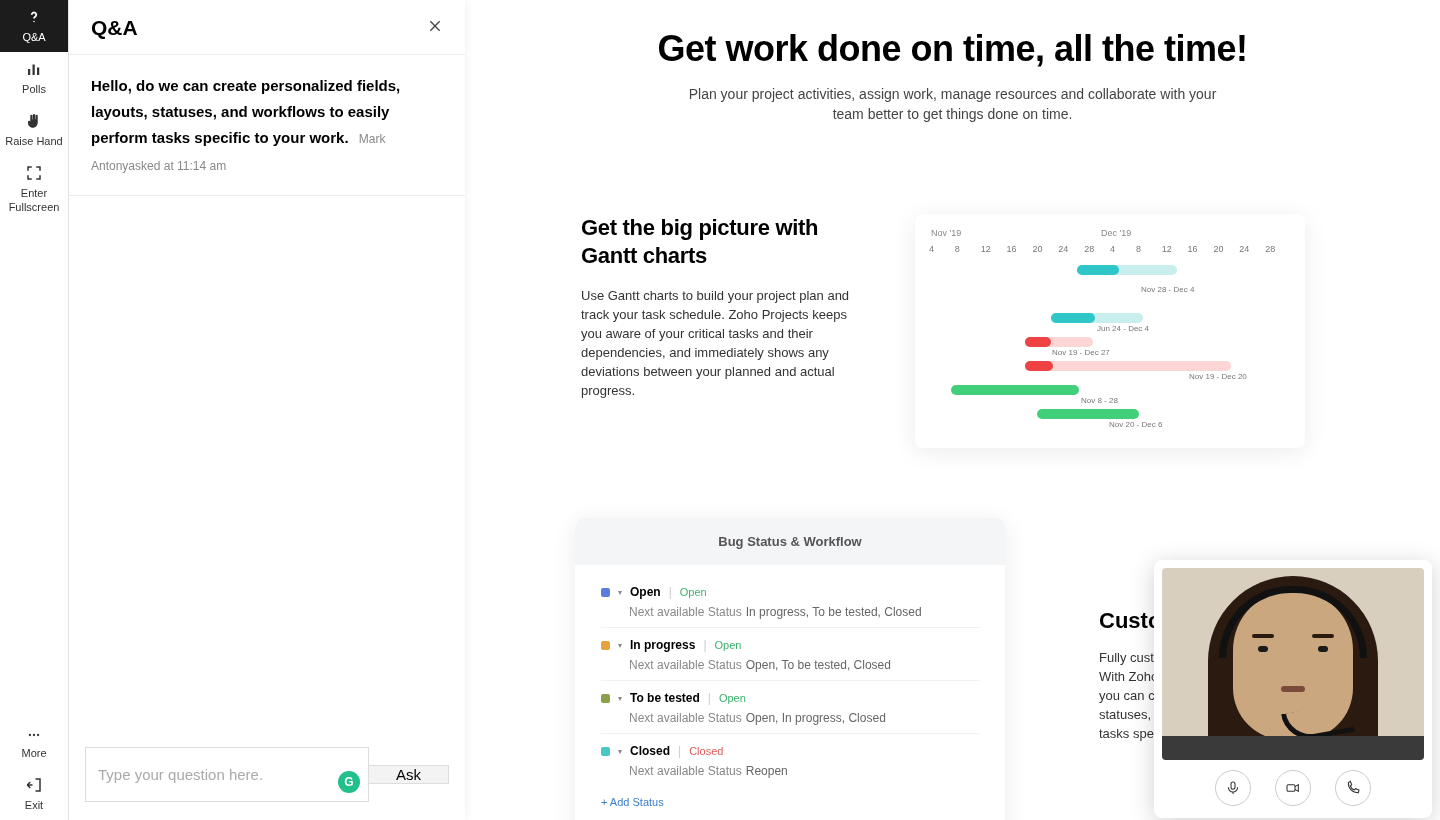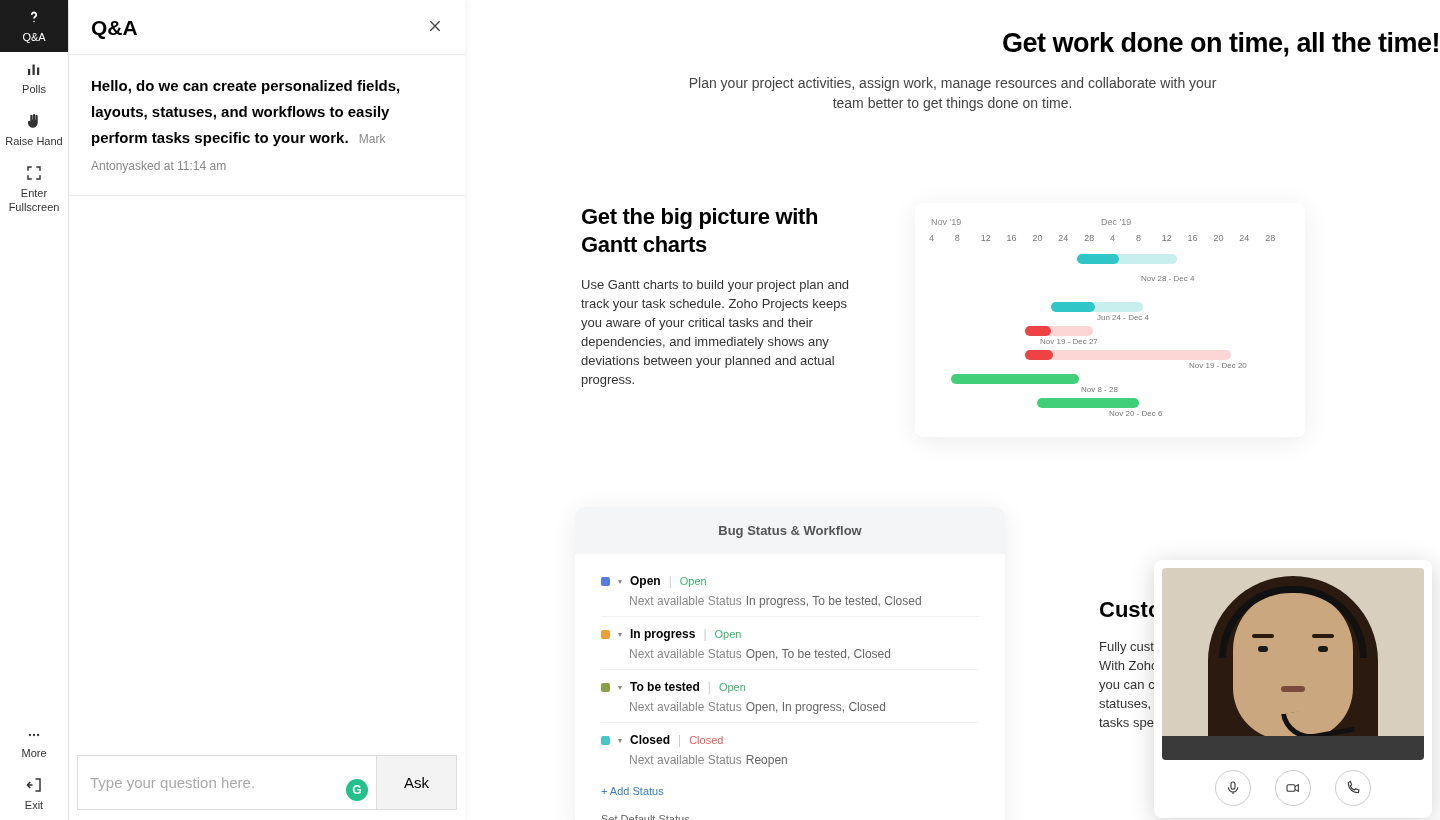--- a/index.html
+++ b/index.html
@@ -14,32 +14,32 @@
   .rail-item .label { }
 
   
   .qa { position: absolute; top: 0; left: 69px; width: 396px; height: 820px; background: #fff; box-shadow: 2px 0 8px rgba(0,0,0,.05); display: flex; flex-direction: column; }
   .qa-header { display: flex; align-items: center; justify-content: space-between; padding: 16px 22px 14px; border-bottom: 1px solid #ececec; }
   .qa-header h1 { font-size: 21px; font-weight: 700; }
   .qa-header .close { cursor: pointer; font-size: 18px; color: #444; }
   .qa-question { padding: 18px 22px 16px; border-bottom: 1px solid #ececec; font-size: 15px; line-height: 26px; }
   .qa-question .text { font-weight: 700; display: inline; }
   .qa-question .meta { font-weight: 400; color: #888; font-size: 12px; margin-left: 6px; }
-  .qa-input-row { margin-top: auto; display: flex; border-top: 1px solid #ddd; margin: 0; padding: 0; }
+  .qa-input-row { margin-top: auto; display: flex; border-top: 1px solid #ddd; margin: 8px; padding: 0; align-items: center; }
   .qa-input-wrap { border: 1px solid #ddd; margin: 8px 0 10px 8px; display: flex; flex: 1; align-items: center; padding: 0 10px; position: relative; }
   .qa-input { border: none; outline: none; flex: 1; font-size: 15px; padding: 18px 2px; color: #333; }
   .qa-input::placeholder { color: #aaa; }
   .grammarly { width: 22px; height: 22px; border-radius: 50%; background: #22c08b; position: absolute; right: 8px; bottom: 8px; display:flex; align-items:center; justify-content:center; }
   .grammarly::after { content:"G"; color:#fff; font-weight:700; font-size:12px; font-family:Arial; }
   .ask-btn { width: 80px; background: #f3f3f3; border: 1px solid #ddd; border-left: none; margin: 8px 8px 10px 0; font-size: 15px; cursor: pointer; }
 
   
   .main { position: absolute; top: 0; left: 465px; right: 0; height: 820px; }
   .hero { text-align: center; padding-top: 28px; }
-  .hero h2 { font-size: 27px; font-weight: 800; letter-spacing: -.5px; text-align: right; }
+  .hero h2 { font-size: 36px; font-weight: 800; letter-spacing: -.5px; }
   .hero p { font-size: 14px; color: #444; max-width: 560px; margin: 14px auto 0; line-height: 20px; }
 
   
   .gantt-block { display: flex; margin-top: 90px; padding-left: 116px; gap: 64px; }
   .gantt-text { width: 270px; }
   .gantt-text h3 { font-size: 22px; font-weight: 800; line-height: 28px; letter-spacing:-.3px; }
   .gantt-text p { font-size: 13px; line-height: 19px; color: #333; margin-top: 16px; }
 
   .gantt-card { width: 390px; background: #fff; border-radius: 8px; box-shadow: 0 4px 24px rgba(0,0,0,.08); padding: 14px 14px 18px; font-size: 9px; }
   .gantt-months { display:flex; margin-bottom:6px; padding:0 2px; color:#888; }
@@ -208,21 +208,21 @@
         <span class="cap" style="left:212px">Nov 28 - Dec 4</span>
       </div>
       <div class="gantt-row">
         <div class="bar teal-l" style="left:122px; width:92px"></div>
         <div class="bar teal-s" style="left:122px; width:44px"></div>
         <span class="cap" style="left:168px; top:14px">Jun 24 - Dec 4</span>
       </div>
       <div class="gantt-row">
         <div class="bar red-l" style="left:96px; width:68px"></div>
         <div class="bar red-s" style="left:96px; width:26px"></div>
-        <span class="cap" style="left:111px; top:14px">Nov 19 - Dec 27</span>
+        <span class="cap" style="left:123px; top:14px">Nov 19 - Dec 27</span>
       </div>
       <div class="gantt-row">
          <div class="bar red-l" style="left:96px; width:206px"></div>
          <div class="bar red-s" style="left:96px; width:28px"></div>
          <span class="cap" style="left:260px; top:14px">Nov 19 - Dec 20</span>
       </div>
       <div class="gantt-row">
         <div class="bar grn-s" style="left:22px; width:128px"></div>
         <span class="cap" style="left:152px; top:14px">Nov 8 - 28</span>
       </div>

